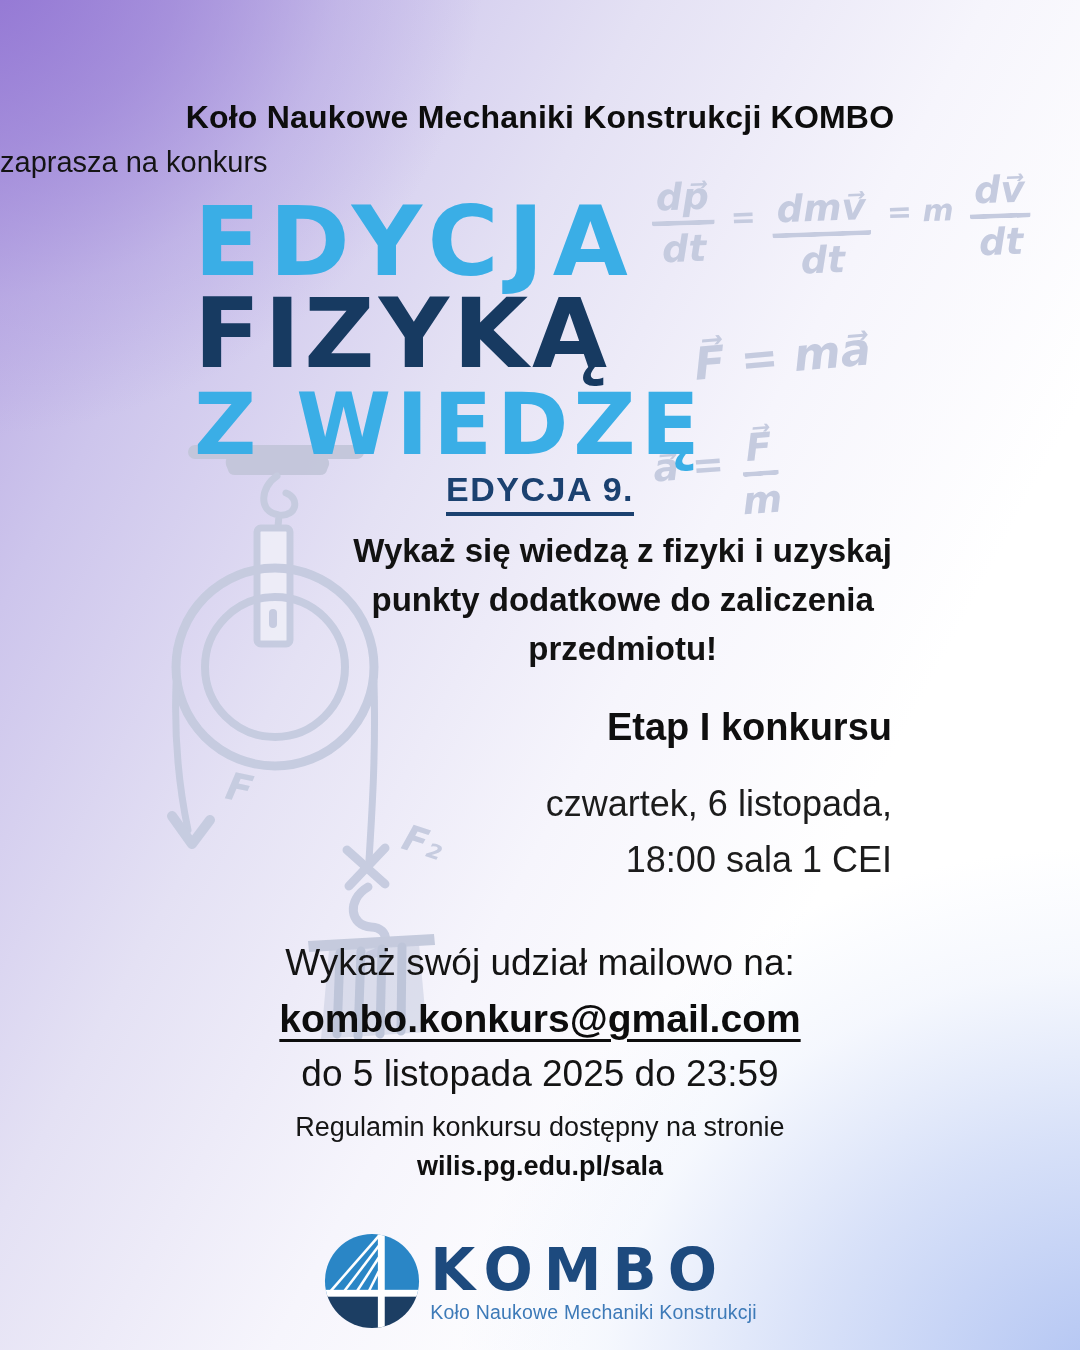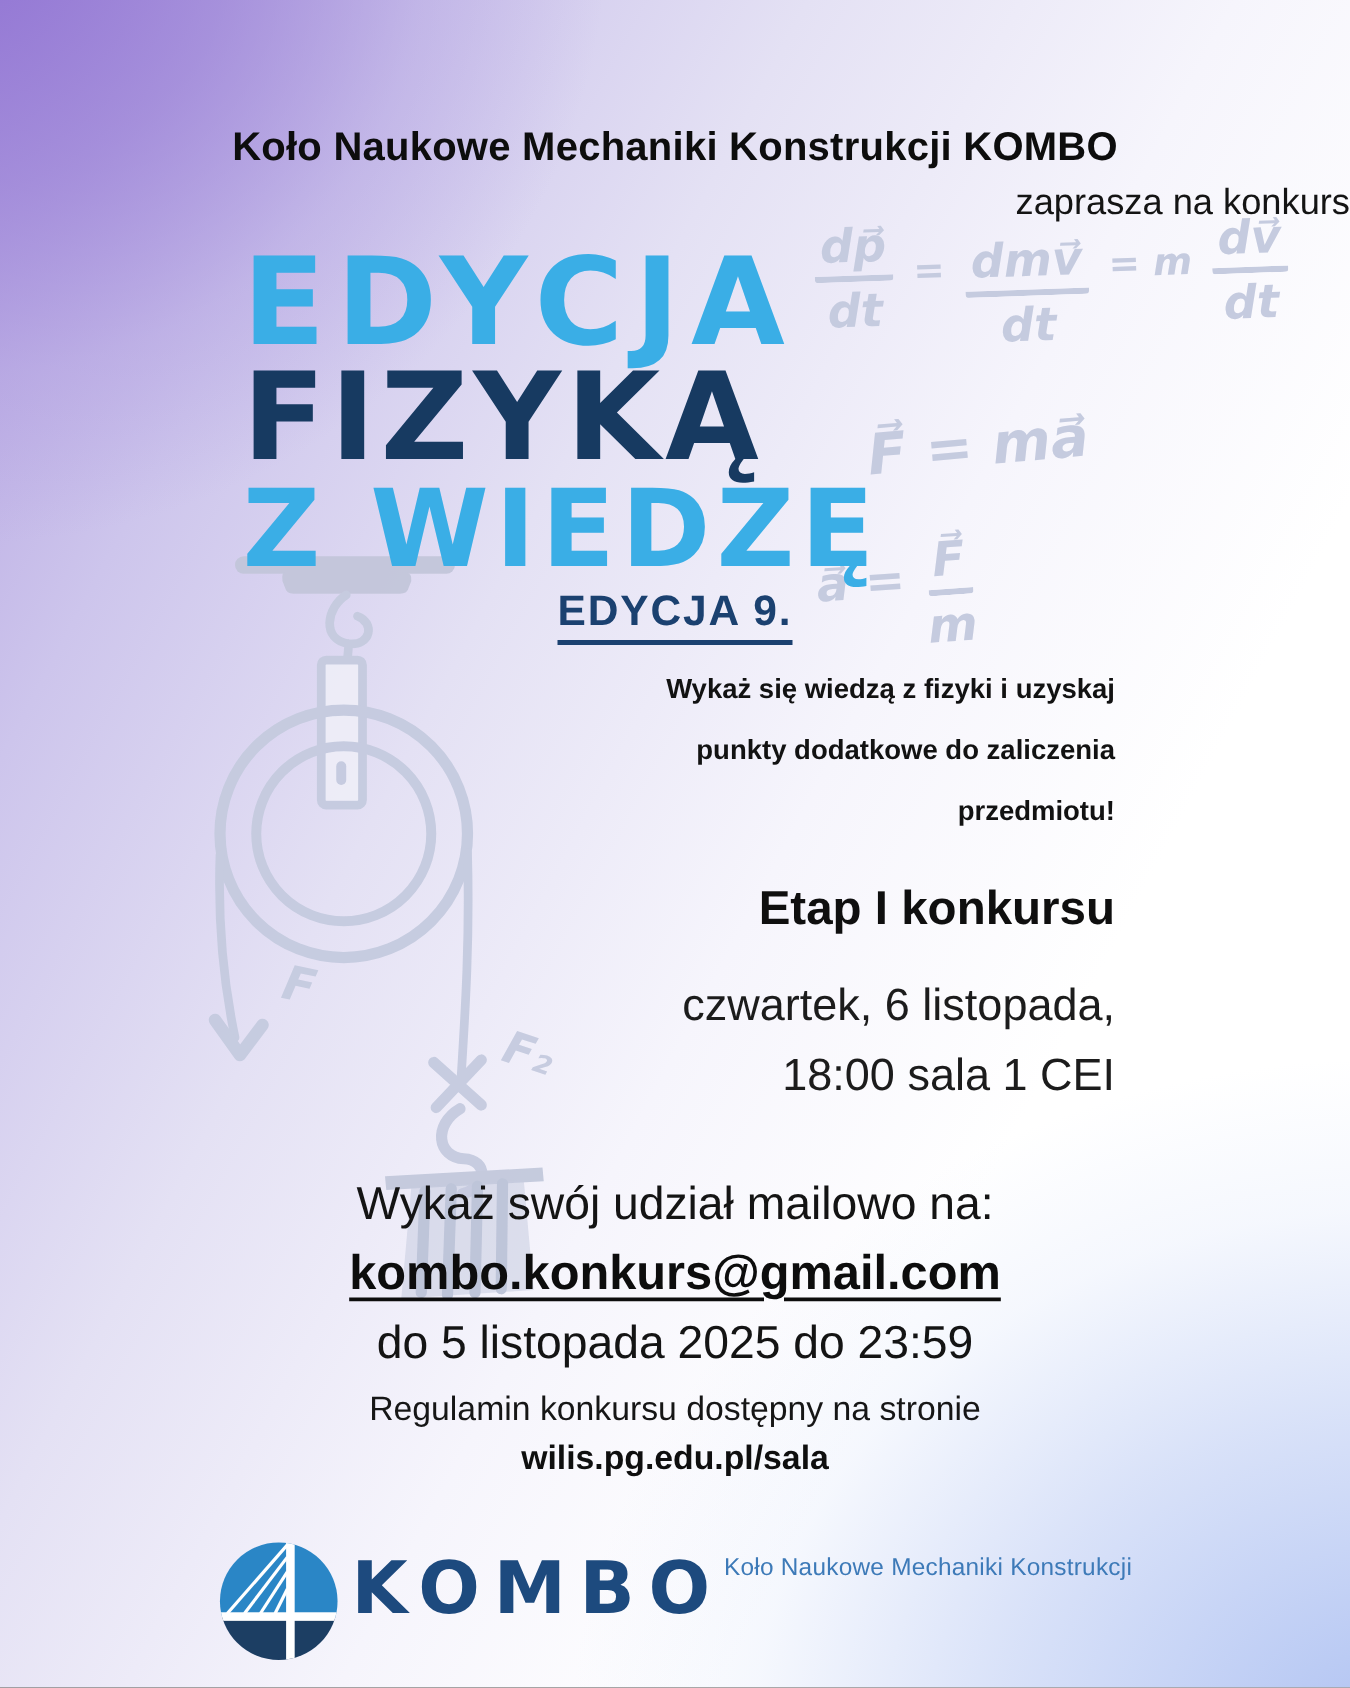--- a/index.html
+++ b/index.html
@@ -15,21 +15,21 @@
   }
   .layer-sketch{position:absolute;inset:0;z-index:1;}
   .layer-text{position:absolute;inset:0;z-index:2;}
 
   
   .club{
     position:absolute;top:99px;left:0;right:0;text-align:center;
     font-size:32px;font-weight:bold;color:#0d0d0d;letter-spacing:0.2px;
   }
   .invite{
-    position:absolute;top:146px;left:0;right:0;text-align:right;
+    position:absolute;top:146px;left:0;right:0;text-align:left;
     font-size:29px;color:#141414;
   }
 
   
   .title{
     position:absolute;top:196px;left:194px;
     font-family:"DejaVu Sans",sans-serif;font-weight:bold;line-height:1;
   }
   .title .t1{font-size:97px;line-height:92px;letter-spacing:9px;color:var(--title-light-blue,#3aaee6);}
   .title .t2{font-size:97px;line-height:92px;letter-spacing:4px;color:var(--title-navy,#173a61);}
@@ -40,22 +40,22 @@
   }
   .edition span{
     display:inline-block;
     font-size:34px;font-weight:bold;color:var(--edition-navy,#1b4170);
     letter-spacing:1.5px;border-bottom:4px solid var(--edition-navy,#1b4170);
     padding-bottom:3px;
   }
 
   
   .desc{
-    position:absolute;top:526px;right:188px;text-align:right;
-    font-size:22px;font-weight:bold;color:#121212;line-height:49px;
+    position:absolute;top:526px;right:188px;text-align:center;
+    font-size:33px;font-weight:bold;color:#121212;line-height:49px;
   }
   .stage-h{
     position:absolute;top:706px;right:188px;text-align:right;
     font-size:38px;font-weight:bold;color:#0f0f0f;
   }
   .stage-d{
     position:absolute;top:776px;right:188px;text-align:right;
     font-size:36px;color:#1c1c1c;line-height:56px;
   }
 
@@ -69,21 +69,21 @@
   .reg-deadline{position:absolute;top:1053px;left:0;right:0;text-align:center;font-size:37px;color:#141414;}
   .rules-note{position:absolute;top:1112px;left:0;right:0;text-align:center;font-size:27px;color:#161616;}
   .rules-url{position:absolute;top:1151px;left:0;right:0;text-align:center;font-size:27px;font-weight:bold;color:#0f0f0f;}
 
   
   .logo{
     position:absolute;top:1232px;left:0;right:0;
     display:flex;justify-content:center;align-items:flex-start;gap:9px;
   }
   .logo .emblem{width:98px;height:98px;flex:0 0 auto;}
-  .logo .lcol{display:flex;flex-direction:row;padding-top:9px;}
+  .logo .lcol{display:flex;flex-direction:column;padding-top:9px;}
   .logo .lname{
     font-family:"DejaVu Sans",sans-serif;font-size:58px;font-weight:bold;line-height:1;
     letter-spacing:11px;color:var(--logo-text,#1d4a7e);
   }
   .logo .lsub{
     font-size:19.5px;color:var(--logo-subtitle,#3d7ab8);margin-top:2px;letter-spacing:0.2px;
   }
 
   
   .formula{

